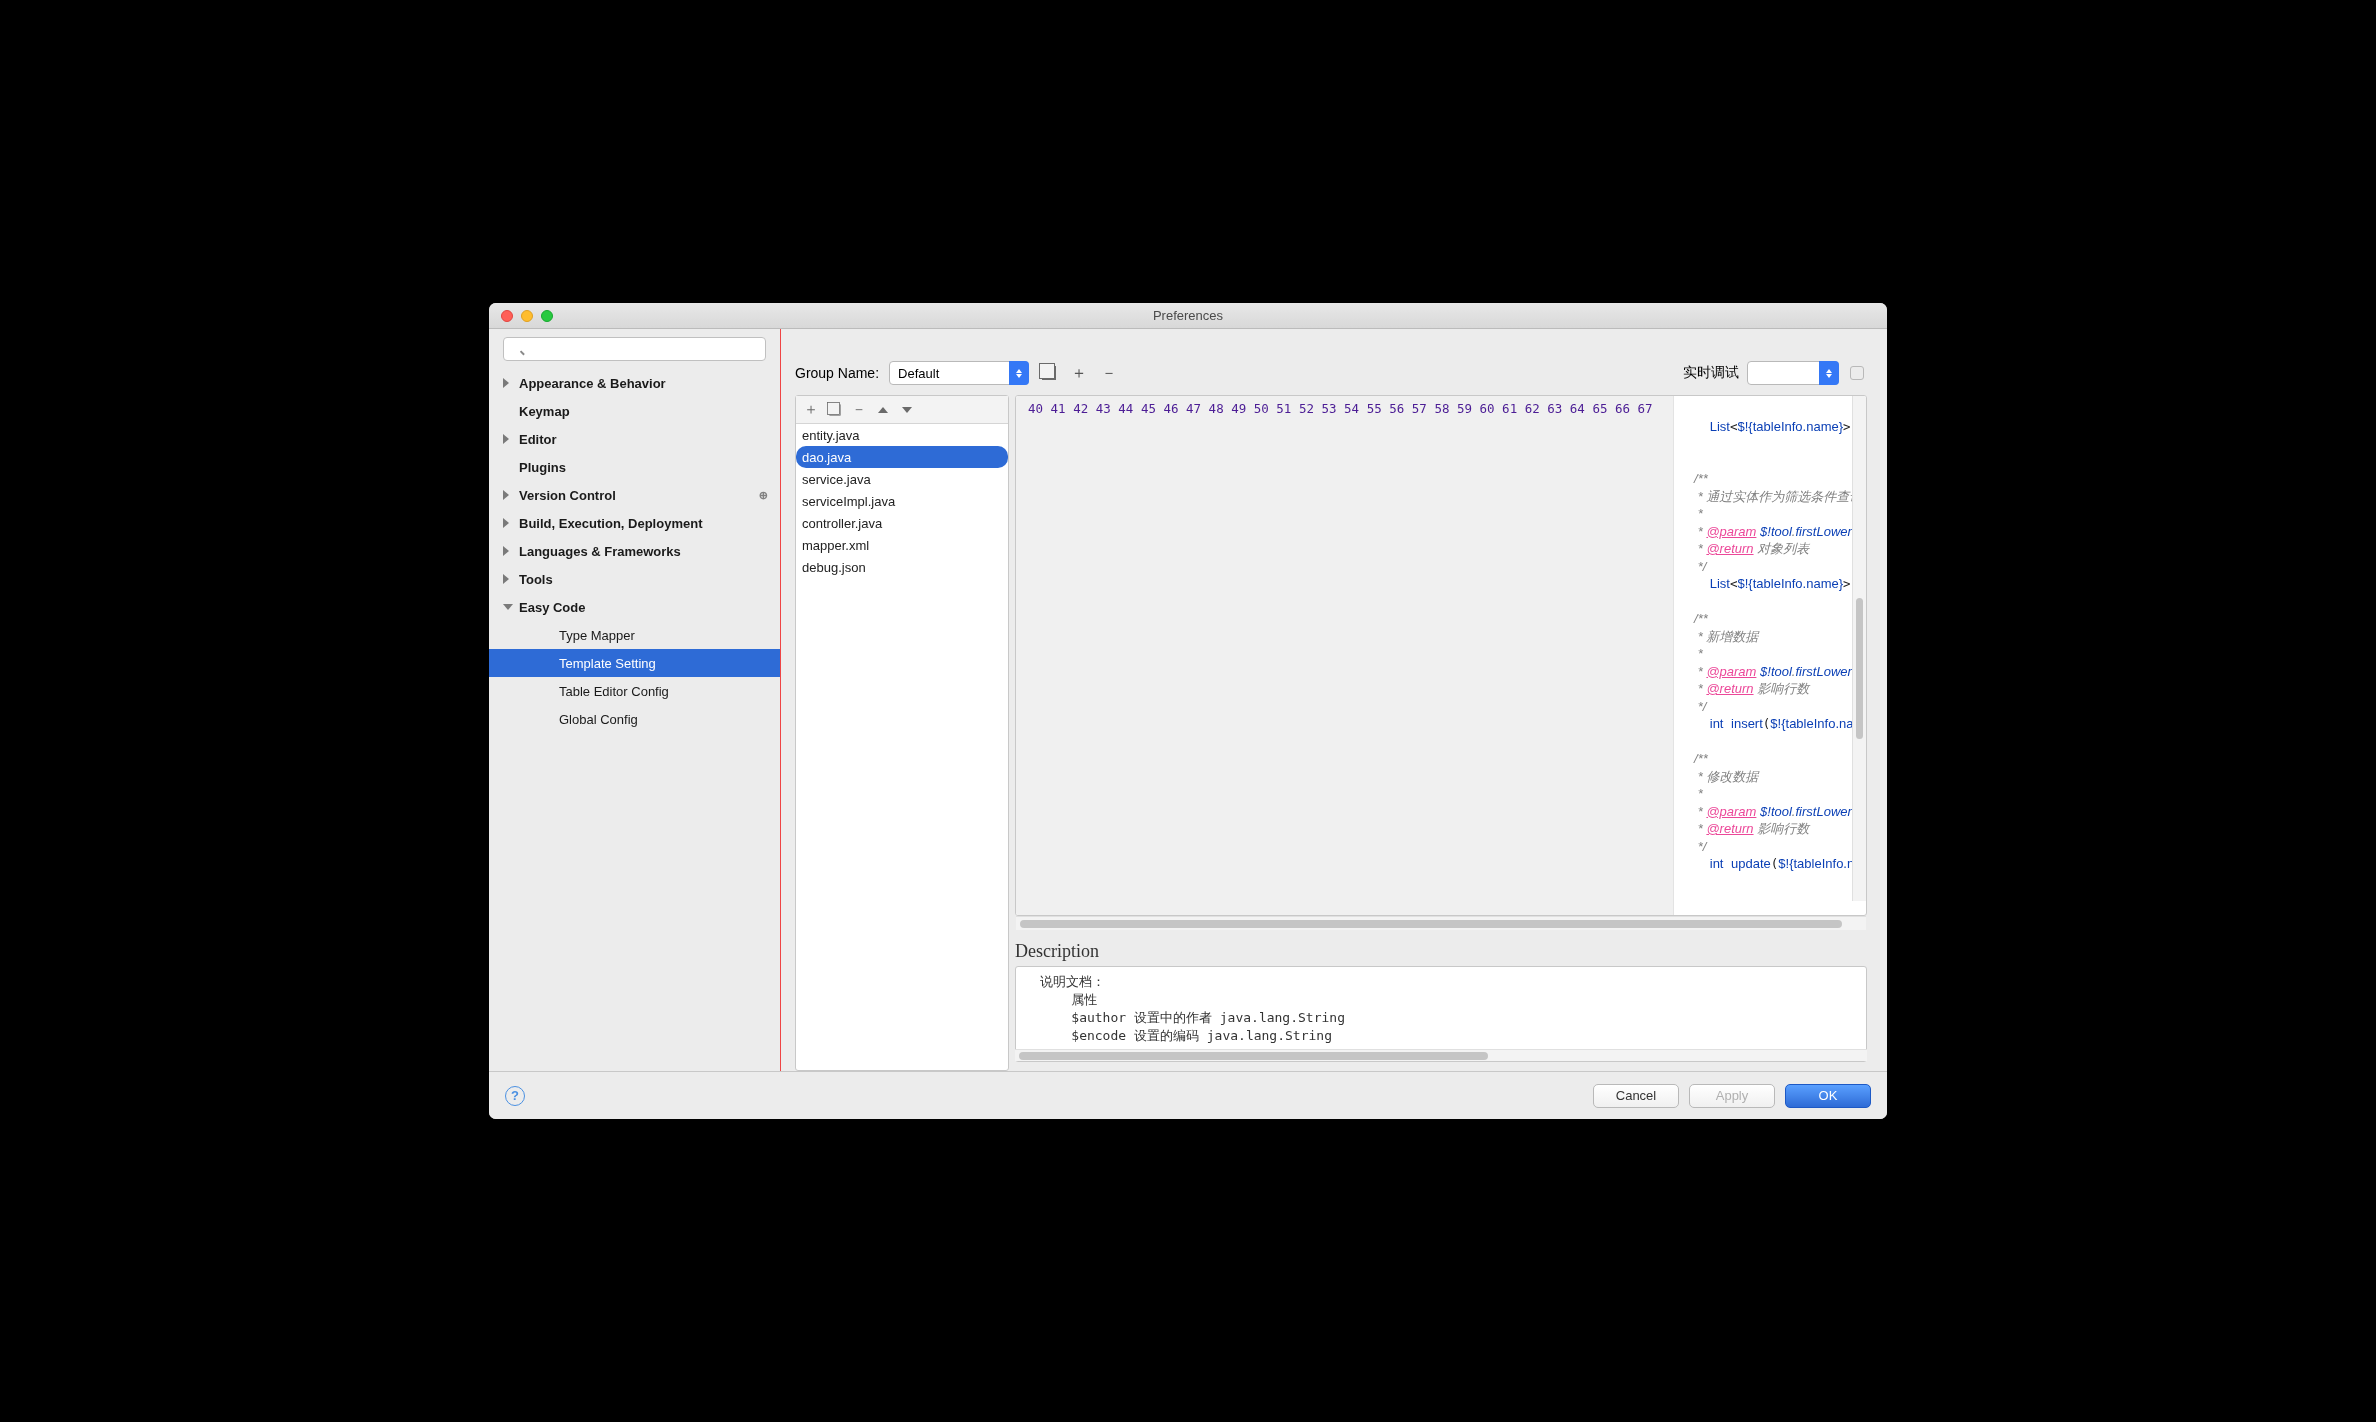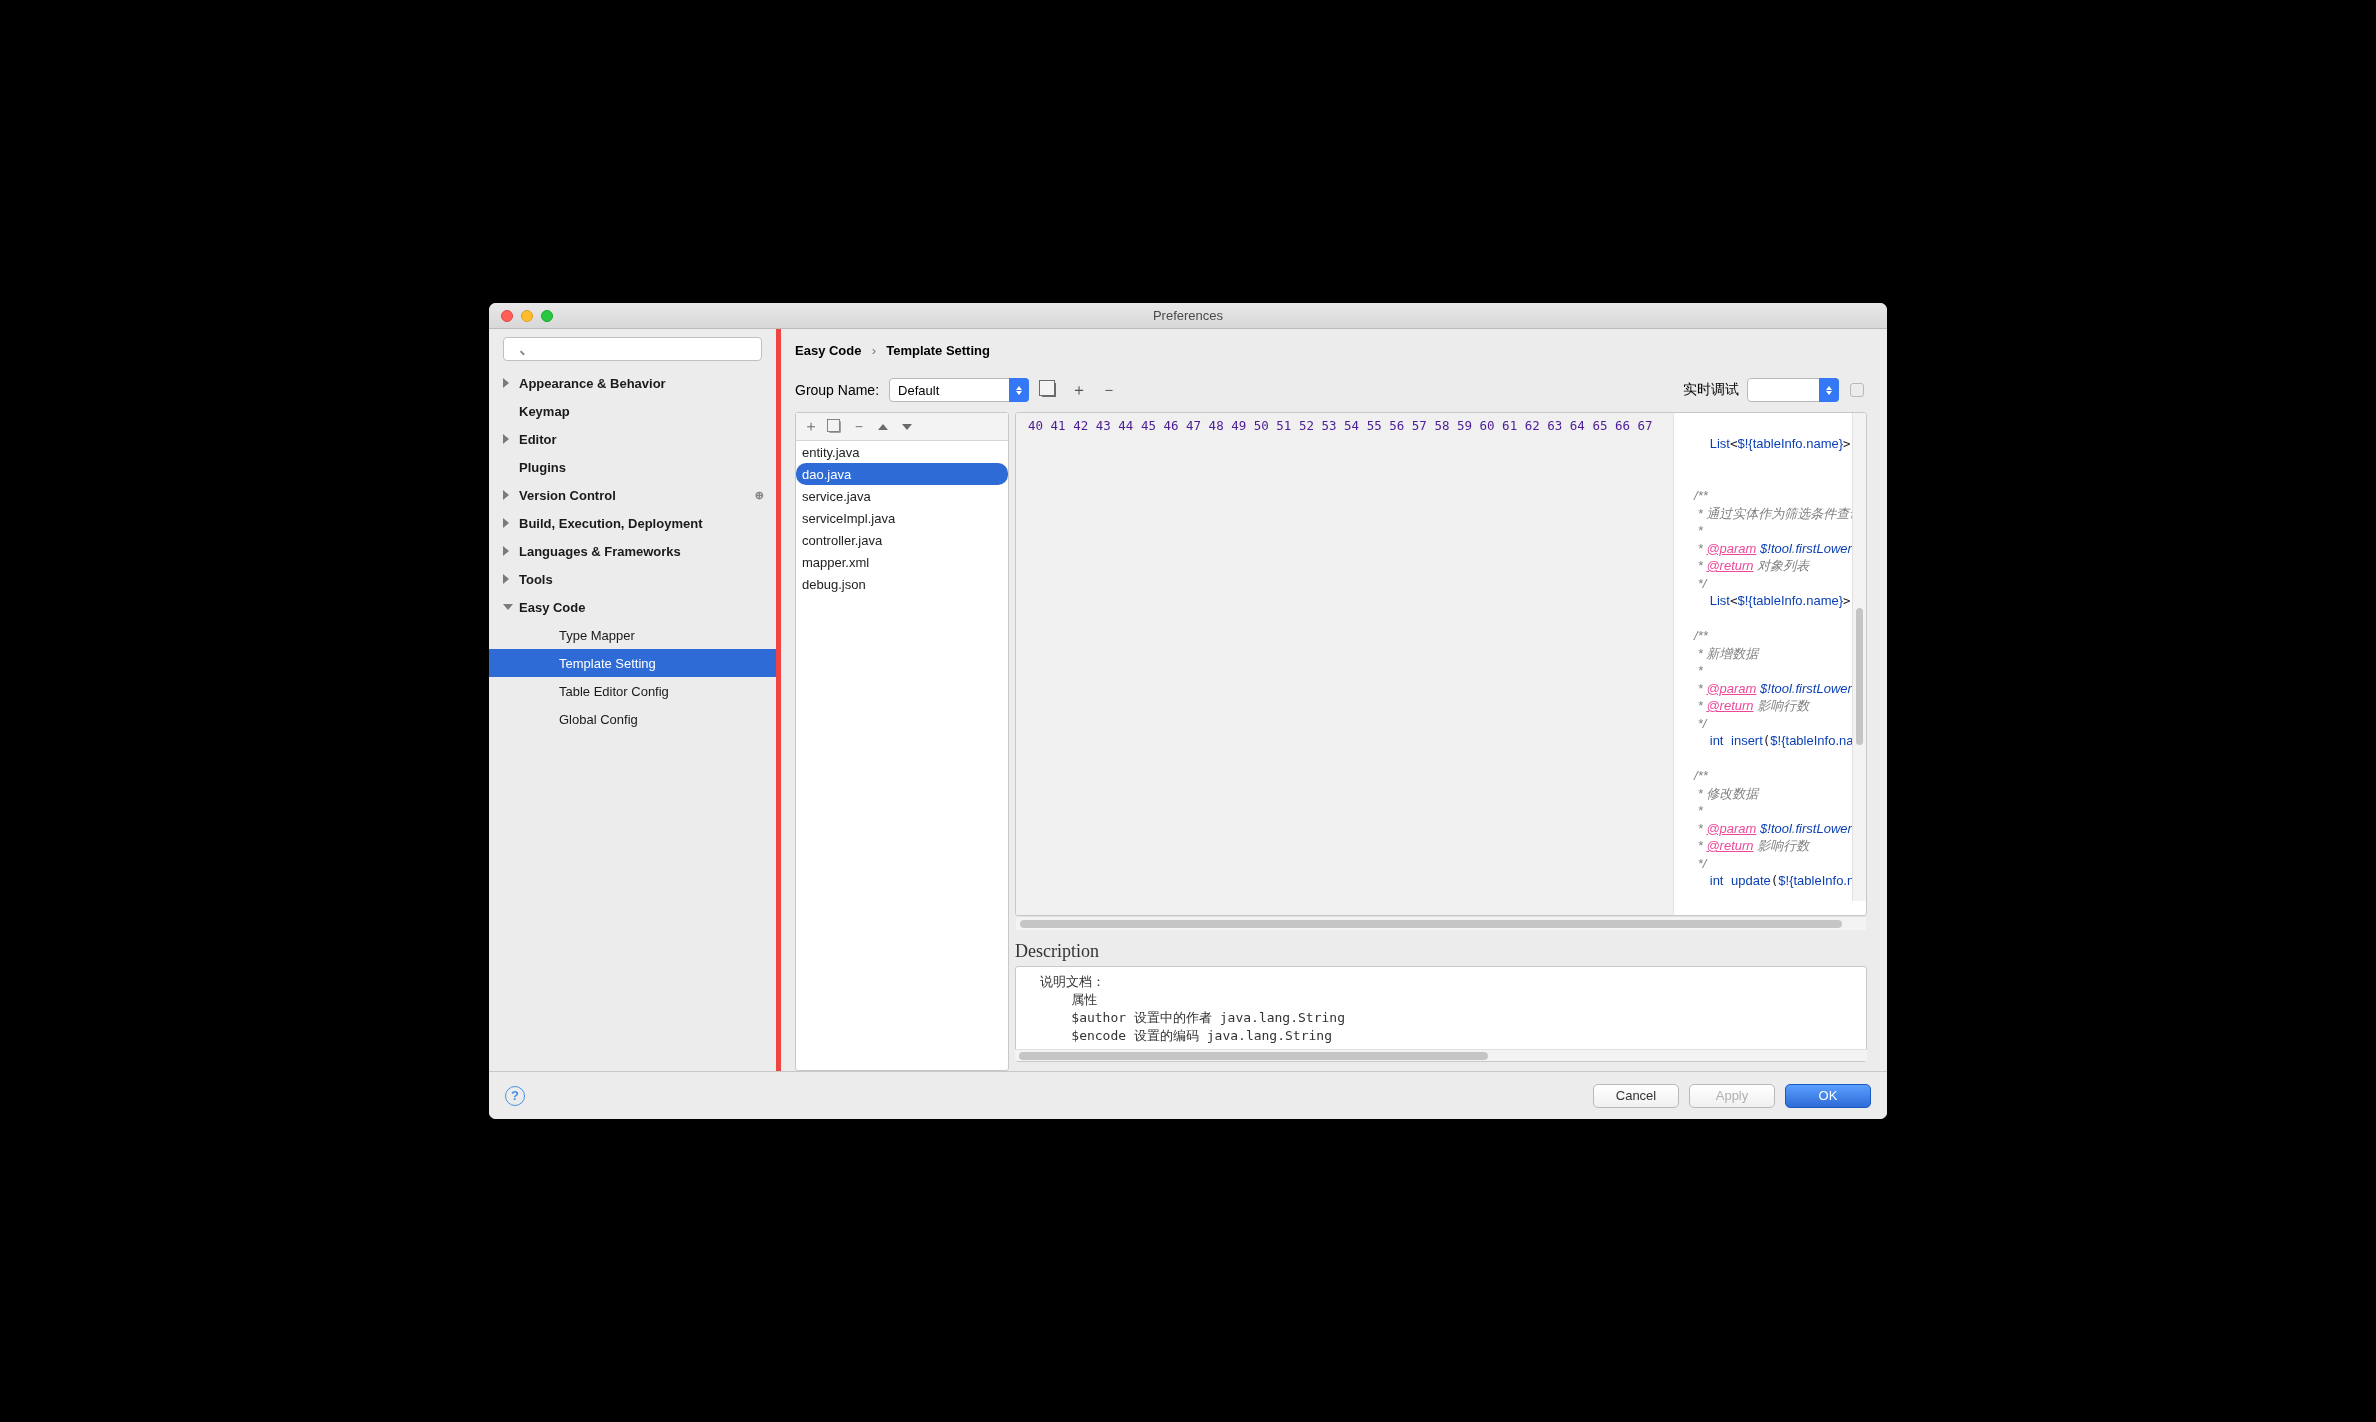--- a/index.html
+++ b/index.html
@@ -4,21 +4,21 @@
 <style>
 * { margin:0; padding:0; box-sizing:border-box; font-family:-apple-system,BlinkMacSystemFont,"Segoe UI",Helvetica,sans-serif; font-size:13px; }
 body { background:#000; display:flex; align-items:center; justify-content:center; height:100vh; }
 .window { width:1398px; height:816px; background:#ececec; border-radius:7px; overflow:hidden; display:flex; flex-direction:column; box-shadow:0 10px 40px rgba(0,0,0,.5); }
 .titlebar { height:26px; background:linear-gradient(#e8e8e8,#d8d8d8); display:flex; align-items:center; position:relative; border-bottom:1px solid #bbb; }
 .traffic { display:flex; gap:8px; padding-left:12px; }
 .tl { width:12px; height:12px; border-radius:50%; }
 .tl.r{background:#ff5f57;border:1px solid #e04540;} .tl.y{background:#ffbd2e;border:1px solid #dfa023;} .tl.g{background:#28c940;border:1px solid #17a82e;}
 .title { position:absolute; left:0; right:0; text-align:center; font-size:13px; color:#4a4a4a; }
 .body { flex:1; display:flex; min-height:0; }
-.sidebar { width:292px; background:#ececec; border-right:5px solid #ef4444; display:flex; flex-direction:column; padding-top:8px; }
+.sidebar { width:292px; background:#ececec; border-right:1px solid #ef4444; display:flex; flex-direction:column; padding-top:8px; }
 .search-wrap { padding:0 14px 8px; }
 .search { width:100%; height:24px; border:1px solid #c0c0c0; border-radius:4px; background:#fff; padding:0 6px 0 22px; font-size:12px; background-image:none; position:relative; }
 .search-box { position:relative; }
 .search-box::before { content:""; position:absolute; left:8px; top:5px; width:10px; height:10px; border:1.5px solid #8a8a8a; border-radius:50%; }
 .search-box::after { content:""; position:absolute; left:17px; top:15px; width:5px; height:1.5px; background:#8a8a8a; transform:rotate(45deg); }
 .tree { flex:1; overflow:auto; }
 .tree .item { display:flex; align-items:center; height:28px; padding-left:30px; cursor:default; color:#1a1a1a; }
 .tree .item.sub2 { padding-left:70px; font-weight:400; }
 .tree .top { font-weight:700; }
 .tree .disclosure { width:10px; height:10px; margin-left:-16px; margin-right:6px; display:inline-block; }
@@ -130,25 +130,20 @@
             <span>Easy Code</span>
           </div>
           <div class="item sub2">Type Mapper</div>
           <div class="item sub2 sel">Template Setting</div>
           <div class="item sub2">Table Editor Config</div>
           <div class="item sub2">Global Config</div>
         </div>
     </div>
 
     <div class="main">
-      <div class="crumb">
-        <b>Easy Code</b>
-        <span class="sep">›</span>
-        <b>Template Setting</b>
-      </div>
 
       <div class="grouprow">
         <span class="lbl">Group Name:</span>
         <span class="sel-wrap">
           <select class="select">
             <option>Default</option>
           </select>
           <span class="sel-arrow"></span>
         </span>
         <span class="iconbtn">

